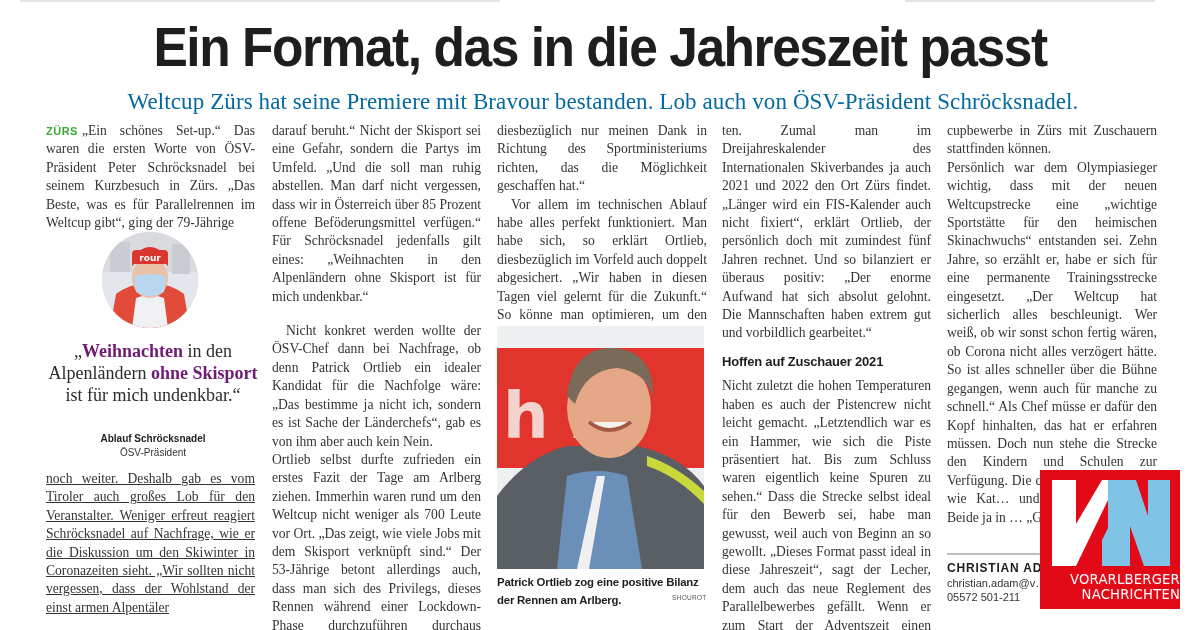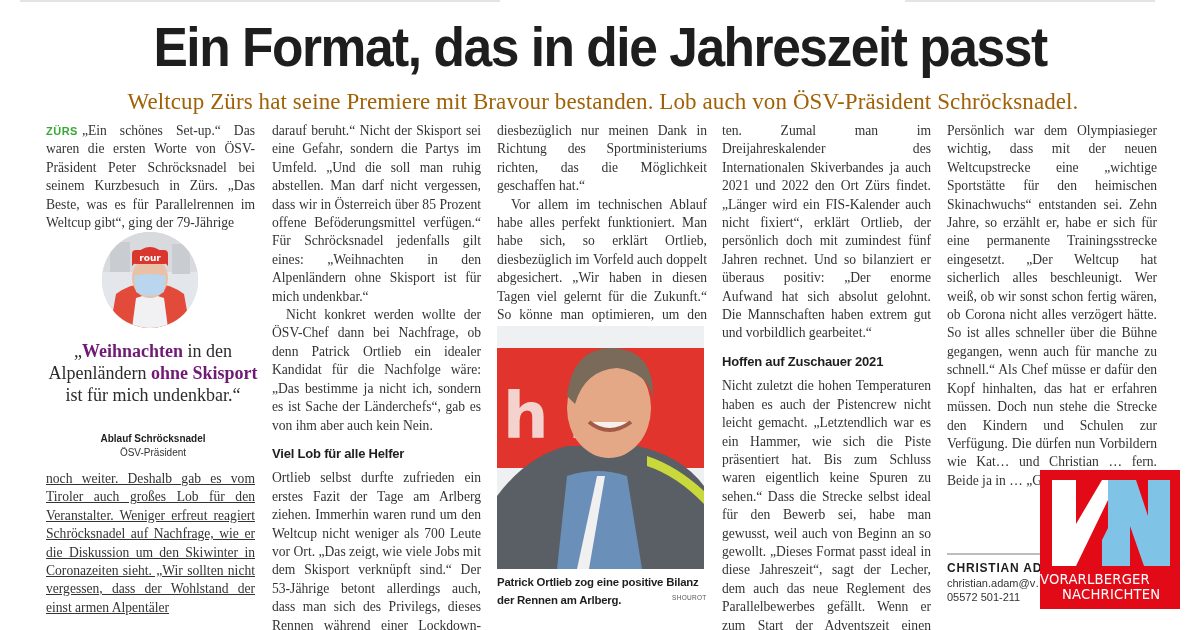--- a/index.html
+++ b/index.html
@@ -10,21 +10,21 @@
   .topline .seg { position: absolute; top: 0; height: 2px; background: #e4e4e4; }
 
   .headline {
     position: absolute; left: 0; top: 14px; width: 1200px; text-align: center;
     font-family: "Liberation Sans", sans-serif; font-weight: bold;
     font-size: 56px; letter-spacing: -1.6px; color: #1e1e1e; line-height: 66px;
     transform: scaleX(0.92); transform-origin: 600px 0;
   }
   .subhead {
     position: absolute; left: 0; top: 88px; width: 1200px; text-align: center;
-    font-family: "Liberation Serif", serif; font-size: 23px; color: #a16207;
+    font-family: "Liberation Serif", serif; font-size: 23px; color: #0369a1;
     line-height: 28px; letter-spacing: 0.1px; padding-left: 6px;
   }
 
   .col {
     position: absolute; top: 122px;
     font-family: "Liberation Serif", serif; font-size: 13.6px; line-height: 18.4px;
     color: #333; text-align: justify; hyphens: manual;
   }
   .col p { margin: 0; }
   .col p.indent { text-indent: 14px; }
@@ -82,21 +82,21 @@
   }
   .byline { position: absolute; left: 947px; top: 560px; width: 210px; font-family: "Liberation Sans", sans-serif; }
   .byline .author { font-weight: bold; font-size: 12px; letter-spacing: 0.8px; color: #1e1e1e; line-height: 16px; }
   .byline .email, .byline .phone { font-size: 11px; color: #333; line-height: 14px; }
 
   .vn-logo {
     position: absolute; left: 1040px; top: 470px; width: 140px; height: 139px;
     background: #e20a17;
   }
   .vn-logo .brand1, .vn-logo .brand2 {
-    position: absolute; left: 0; width: 140px; text-align: left;
+    position: absolute; left: 0; width: 140px; text-align: right;
     font-family: "DejaVu Sans", sans-serif; color: #ffffff; font-size: 13.2px;
     letter-spacing: 0.2px; line-height: 15px;
   }
   .vn-logo .brand1 { top: 102px; }
   .vn-logo .brand2 { top: 117px; padding-left: 22px; }
 </style>
 </head>
 <body>
 
 <div class="topline">
@@ -134,22 +134,21 @@
   <div class="name">Ablauf Schröcksnadel</div>
   <div class="role">ÖSV-Präsident</div>
 </div>
 
 <div class="col col1b">
   <p>noch weiter. Deshalb gab es vom Tiroler auch großes Lob für den Veranstalter. Weniger erfreut reagiert Schröcksnadel auf Nachfrage, wie er die Diskussion um den Skiwinter in Coronazeiten sieht. „Wir sollten nicht vergessen, dass der Wohlstand der einst armen Alpentäler</p>
 </div>
 
 <div class="col col2">
   <p>darauf beruht.“ Nicht der Skisport sei eine Gefahr, sondern die Partys im Umfeld. „Und die soll man ruhig abstellen. Man darf nicht vergessen, dass wir in Österreich über 85 Prozent offene Beföderungsmittel verfügen.“ Für Schröcksnadel jedenfalls gilt eines: „Weihnachten in den Alpenländern ohne Skisport ist für mich undenkbar.“</p>
-  <p class="indent" style="margin-top:0;">Nicht konkret werden wollte der ÖSV-Chef dann bei Nachfrage, ob denn Patrick Ortlieb ein idealer Kandidat für die Nachfolge wäre: „Das bestimme ja nicht ich, sondern es ist Sache der Länderchefs“, gab es von ihm aber auch kein Nein.</p>
-  <div class="subheading">Viel Lob für alle Helfer</div>
+  <p class="indent" style="margin-top:16px;">Nicht konkret werden wollte der ÖSV-Chef dann bei Nachfrage, ob denn Patrick Ortlieb ein idealer Kandidat für die Nachfolge wäre: „Das bestimme ja nicht ich, sondern es ist Sache der Länderchefs“, gab es von ihm aber auch kein Nein.</p>
   <p>Ortlieb selbst durfte zufrieden ein erstes Fazit der Tage am Arlberg ziehen. Immerhin waren rund um den Weltcup nicht weniger als 700 Leute vor Ort. „Das zeigt, wie viele Jobs mit dem Skisport verknüpft sind.“ Der 53-Jährige betont allerdings auch, dass man sich des Privilegs, dieses Rennen während einer Lockdown-Phase durchzuführen durchaus bewusst sein. „Ich kann</p>
 </div>
 
 <div class="col col3">
   <p>diesbezüglich nur meinen Dank in Richtung des Sportministeriums richten, das die Möglichkeit geschaffen hat.“</p>
   <p class="indent">Vor allem im technischen Ablauf habe alles perfekt funktioniert. Man habe sich, so erklärt Ortlieb, diesbezüglich im Vorfeld auch doppelt abgesichert. „Wir haben in diesen Tagen viel gelernt für die Zukunft.“ So könne man optimieren, um den Aufwand kleiner zu gestal-</p>
 </div>
 
 <div class="photo">
   <svg width="207" height="243" viewBox="0 0 207 243">
@@ -168,20 +167,21 @@
 <div class="caption">Patrick Ortlieb zog eine positive Bilanz der Rennen am Arlberg.</div>
 <div class="credit">SHOUROT</div>
 
 <div class="col col4">
   <p>ten. Zumal man im Dreijahreskalender des Internationalen Skiverbandes ja auch 2021 und 2022 den Ort Zürs findet. „Länger wird ein FIS-Kalender auch nicht fixiert“, erklärt Ortlieb, der persönlich doch mit zumindest fünf Jahren rechnet. Und so bilanziert er überaus positiv: „Der enorme Aufwand hat sich absolut gelohnt. Die Mannschaften haben extrem gut und vorbildlich gearbeitet.“</p>
   <div class="subheading">Hoffen auf Zuschauer 2021</div>
   <p>Nicht zuletzt die hohen Temperaturen haben es auch der Pistencrew nicht leicht gemacht. „Letztendlich war es ein Hammer, wie sich die Piste präsentiert hat. Bis zum Schluss waren eigentlich keine Spuren zu sehen.“ Dass die Strecke selbst ideal für den Bewerb sei, habe man gewusst, weil auch von Beginn an so gewollt. „Dieses Format passt ideal in diese Jahreszeit“, sagt der Lecher, dem auch das neue Reglement des Parallelbewerbes gefällt. Wenn er zum Start der Adventszeit einen Wunsch frei hätte, dann jenen, dass die nächsten Welt-</p>
 </div>
 
 <div class="col col5">
+  <p>cupbewerbe in Zürs mit Zuschauern stattfinden können.</p>
   <p>Persönlich war dem Olympiasieger wichtig, dass mit der neuen Weltcupstrecke eine „wichtige Sportstätte für den heimischen Skinachwuchs“ entstanden sei. Zehn Jahre, so erzählt er, habe er sich für eine permanente Trainingsstrecke eingesetzt. „Der Weltcup hat sicherlich alles beschleunigt. Wer weiß, ob wir sonst schon fertig wären, ob Corona nicht alles verzögert hätte. So ist alles schneller über die Bühne gegangen, wenn auch für manche zu schnell.“ Als Chef müsse er dafür den Kopf hinhalten, das hat er erfahren müssen. Doch nun stehe die Strecke den Kindern und Schulen zur Verfügung. Die dürfen nun Vorbildern wie Kat… und Christian … fern. Beide ja in … „Genial“, wie Or…</p>
 </div>
 
 <div class="divider"></div>
 <div class="byline">
   <div class="author">CHRISTIAN ADA…</div>
   <div class="email">christian.adam@v…</div>
   <div class="phone">05572 501-211</div>
 </div>
 

